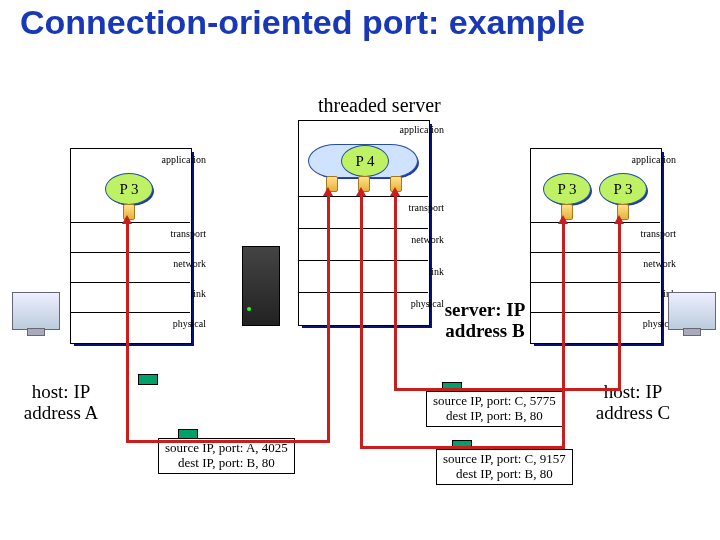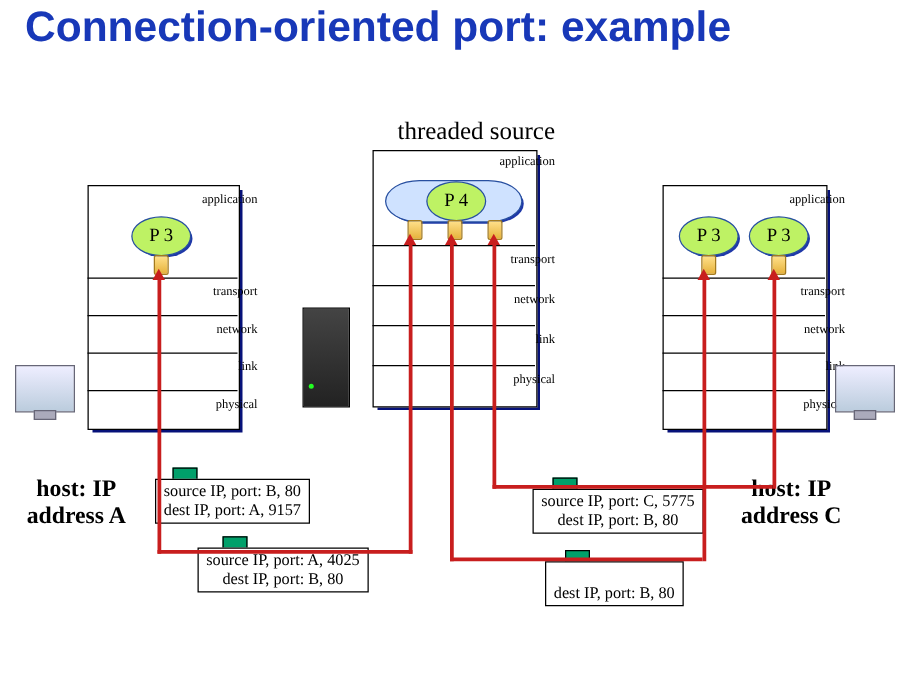--- a/index.html
+++ b/index.html
@@ -25,31 +25,31 @@
   .server-led{position:absolute;width:4px;height:4px;border-radius:50%;background:#2f2}
   
   .pkt{position:absolute;background:#fff;border:1px solid #000;font-size:13px;line-height:1.15;padding:2px 6px;text-align:center;white-space:nowrap}
   .pkt-head{position:absolute;width:18px;height:9px;background:#00a06a;border:1px solid #000}
   
   .line{position:absolute;background:#c81e1e}
   .lineH{height:3px}
   .lineV{width:3px}
   .arrow-up{position:absolute;width:0;height:0;border-left:5px solid transparent;border-right:5px solid transparent;border-bottom:9px solid #c81e1e}
   
-  .hostlbl{position:absolute;font-size:19px;font-weight:700;text-align:center;line-height:1.1}
+  .hostlbl{position:absolute;font-size:19px;font-weight:400;text-align:center;line-height:1.1}
   .serverlbl{position:absolute;font-size:19px;font-weight:600;text-align:center;line-height:1.1}
   .footer{position:absolute;right:24px;bottom:10px;font-size:16px}
 </style>
 </head>
 <body>
 
 <div class="slide">
 
   <div class="title">Connection-oriented port: example</div>
-  <div class="threaded">threaded source</div>
+  <div class="threaded">threaded server</div>
 
   <div class="stack" style="left:70px;top:148px;width:120px;height:194px">
     <div class="shadow" style="width:120px;height:194px"></div>
     <div class="card" style="width:120px;height:194px"></div>
     <div class="row" style="top:6px">application</div>
     <div class="proc-shadow" style="left:38px;top:28px;width:46px;height:30px"></div>
     <div class="proc" style="left:35px;top:25px;width:46px;height:30px">
         <span>P 3</span>
       </div>
     <div class="sock" style="left:53px;top:56px"></div>
@@ -109,40 +109,37 @@
     <div class="divider" style="top:104px"></div>
     <div class="row" style="top:110px">network</div>
     <div class="divider" style="top:134px"></div>
     <div class="row" style="top:140px">link</div>
     <div class="divider" style="top:164px"></div>
     <div class="row" style="top:170px">physical</div>
   </div>
   <div class="pc-mon" style="left:668px;top:292px;width:46px;height:36px"></div>
 
   <div class="hostlbl" style="left:16px;top:382px;width:90px">host: IP address A</div>
+  <div class="serverlbl" style="left:430px;top:300px;width:110px">server: IP address B</div>
   <div class="hostlbl" style="left:588px;top:382px;width:90px">host: IP address C</div>
 
   <div class="pkt-head" style="left:138px;top:374px"></div>
-  <div class="pkt" style="left:124px;top:383px">
-    <span>source IP, port: B, 80</span><br>
-    <span>dest IP, port: A, 9157</span>
-  </div>
   <div class="pkt-head" style="left:178px;top:429px"></div>
   <div class="pkt" style="left:158px;top:438px">
     <span>source IP, port: A, 4025</span><br>
     <span>dest IP, port: B, 80</span>
   </div>
   <div class="pkt-head" style="left:442px;top:382px"></div>
   <div class="pkt" style="left:426px;top:391px">
     <span>source IP, port: C, 5775</span><br>
     <span>dest IP, port: B, 80</span>
   </div>
   <div class="pkt-head" style="left:452px;top:440px"></div>
   <div class="pkt" style="left:436px;top:449px">
-    <br>
+    <span>source IP, port: C, 9157</span><br>
     <span>dest IP, port: B, 80</span>
   </div>
 
   <div class="line lineV" style="left:126px;top:223px;height:220px"></div>
   <div class="arrow-up" style="left:122px;top:215px"></div>
   <div class="line lineH" style="left:126px;top:440px;width:204px"></div>
   <div class="line lineV" style="left:327px;top:195px;height:248px"></div>
   <div class="arrow-up" style="left:323px;top:187px"></div>
 
   <div class="line lineV" style="left:618px;top:223px;height:168px"></div>

